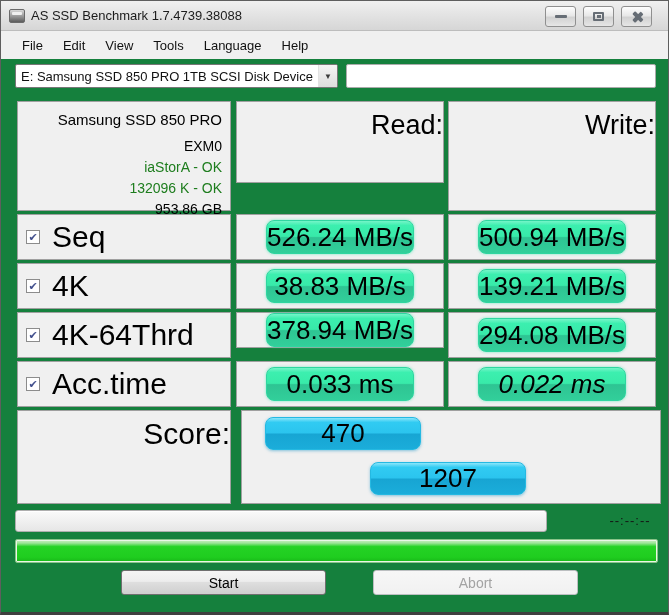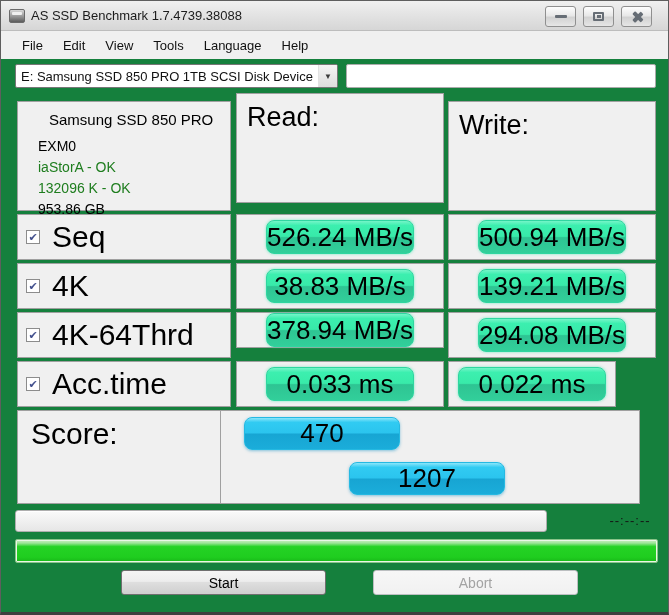--- a/index.html
+++ b/index.html
@@ -61,21 +61,21 @@
   .combo-arrow {
     width:19px; height:100%; display:flex; align-items:center; justify-content:center;
     font-size:8px; color:#3a3a3a; flex:none;
     background:linear-gradient(180deg,#F4F4F4,#DDDDDD); border-left:1px solid #e2e2e2;
   }
   .empty-box {
     position:absolute; top:63px; left:345px; width:310px; height:24px;
     background:#fff; border:1px solid #ababab; border-radius:2px;
   }
   
-  .box { position:absolute; border:1px solid #a0a0a0; background:#F0F0F0; }
+  .box { position:absolute; border:1px solid #a0a0a0; background:#F0F0F0;text-align:right; }
   .hdr-text { font-size:27px; color:#000; padding:8px 0 0 10px; }
   .info { padding:9px 8px 0 20px; }
   .info-model { font-size:15px; color:#000; margin-left:11px; margin-bottom:8px; }
   .info-line { font-size:14px; color:#000; line-height:21px; }
   .info-ok { color:#1e7d1e; }
   .row-label-box { display:flex; align-items:center; padding-left:8px; }
   .checkbox {
     width:14px; height:14px; background:#fff; border:1px solid #8c8c8c;
     display:flex; align-items:center; justify-content:center;
     font-size:11px; color:#44518e; line-height:1; flex:none;
@@ -166,21 +166,21 @@
   </div>
   <div class="empty-box"></div>
 
   <div class="box info" style="top:100px; left:16px; width:214px; height:110px;">
     <div class="info-model">Samsung SSD 850 PRO</div>
     <div class="info-line">EXM0</div>
     <div class="info-line info-ok">iaStorA - OK</div>
     <div class="info-line info-ok">132096 K - OK</div>
     <div class="info-line">953.86 GB</div>
   </div>
-  <div class="box" style="top:92px; left:235px; width:208px; height:110px;">
+  <div class="box" style="top:100px; left:235px; width:208px; height:82px;">
     <div class="hdr-text">Read:</div>
   </div>
   <div class="box" style="top:100px; left:447px; width:208px; height:110px;">
     <div class="hdr-text">Write:</div>
   </div>
 
   <div class="box row-label-box" style="top:213px; left:16px; width:214px; height:46px;">
     <div class="checkbox">✔</div>
     <div class="row-label">Seq</div>
   </div>
@@ -213,28 +213,28 @@
     <div class="pill pill-green">294.08 MB/s</div>
   </div>
 
   <div class="box row-label-box" style="top:360px; left:16px; width:214px; height:46px;">
     <div class="checkbox">✔</div>
     <div class="row-label">Acc.time</div>
   </div>
   <div class="box pill-box" style="top:360px; left:235px; width:208px; height:46px;">
     <div class="pill pill-green">0.033 ms</div>
   </div>
-  <div class="box pill-box" style="top:360px; left:447px; width:168px; height:46px;">
+  <div class="box pill-box" style="top:360px; left:447px; width:208px; height:46px;font-style:italic;">
     <div class="pill pill-green">0.022 ms</div>
   </div>
 
   <div class="box" style="top:409px; left:16px; width:214px; height:94px;">
     <div class="score-label">Score:</div>
   </div>
-  <div class="box score-pills" style="top:409px; left:219px; width:420px; height:94px;">
+  <div class="box score-pills" style="top:409px; left:240px; width:420px; height:94px;">
     <div class="pill pill-blue" style="left:23px; top:6px;">470</div>
     <div class="pill pill-blue" style="left:128px; top:51px;">1207</div>
   </div>
 
   <div class="track"></div>
   <div class="time">--:--:--</div>
   <div class="greenbar"></div>
 
   <div class="btn btn-start">Start</div>
   <div class="btn btn-abort">Abort</div>

